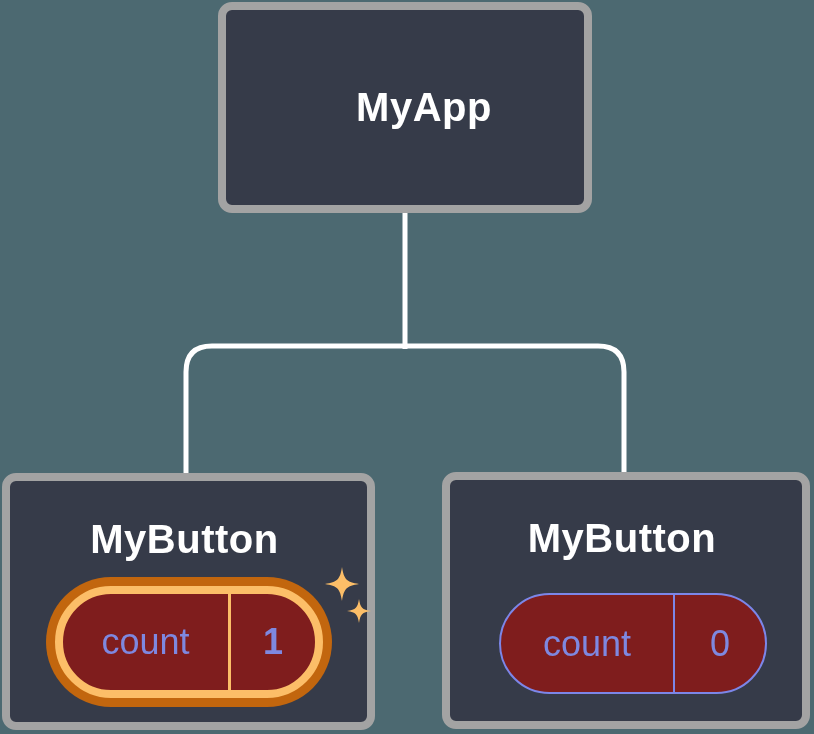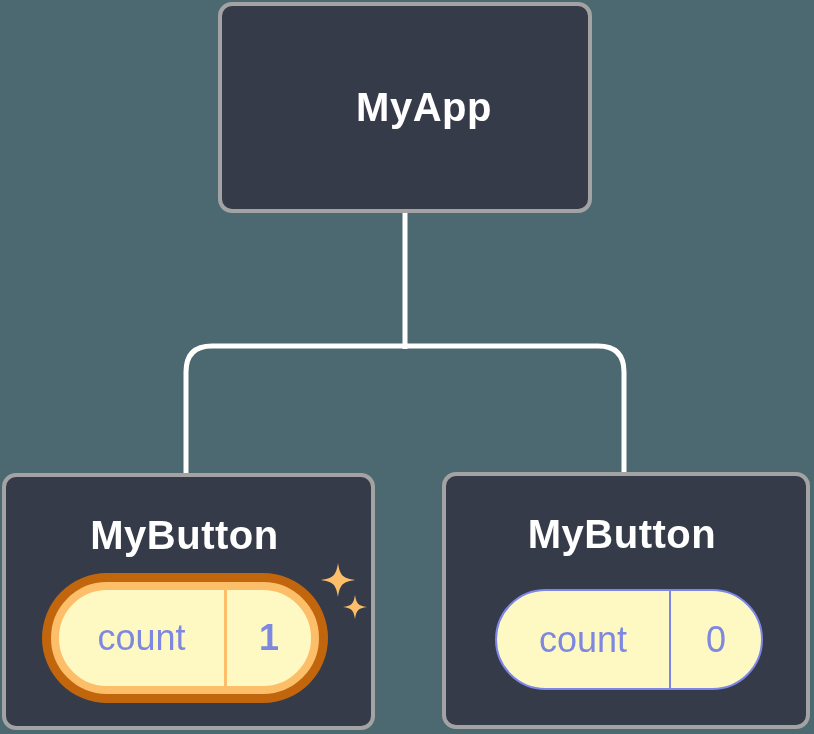--- a/index.html
+++ b/index.html
@@ -7,21 +7,21 @@
     position:relative;
     width:814px;height:734px;
     background:#4C6971;
     overflow:hidden;
     font-family:"Liberation Sans", sans-serif;
   }
   .connectors{position:absolute;left:0;top:0;pointer-events:none;}
   .node{
     position:absolute;
     background:#363B49;
-    border:4px solid #a3a3a3;
+    border:8px solid #a3a3a3;
     border-radius:14px;
     box-sizing:border-box;
     padding-left:38px;
   }
   .node-root{left:218px;top:2px;width:374px;height:211px;display:flex;align-items:center;justify-content:center;}
   .node-left{left:2px;top:473px;width:373px;height:257px;}
   .node-right{left:442px;top:472px;width:368px;height:257px;}
   .node-title{
     color:#FFFFFF;
     font-size:40px;
@@ -31,21 +31,21 @@
     white-space:nowrap;
   }
   .child-title{position:absolute;left:0;right:8px;top:36px;}
   .pill{
     position:absolute;
     box-sizing:border-box;
     border-radius:999px;
     display:flex;
     align-items:stretch;
     overflow:hidden;
-    background:#fef9c3;
+    background:#7f1d1d;
   }
   .pill-highlight{
     left:45px;top:105px;width:268px;height:112px;
     border:8px solid #FCBE68;
     box-shadow:0 0 0 9px #C2660E;
   }
   .pill-normal{
     left:49px;top:113px;width:268px;height:101px;
     border:2.5px solid #7C86E8;
   }

